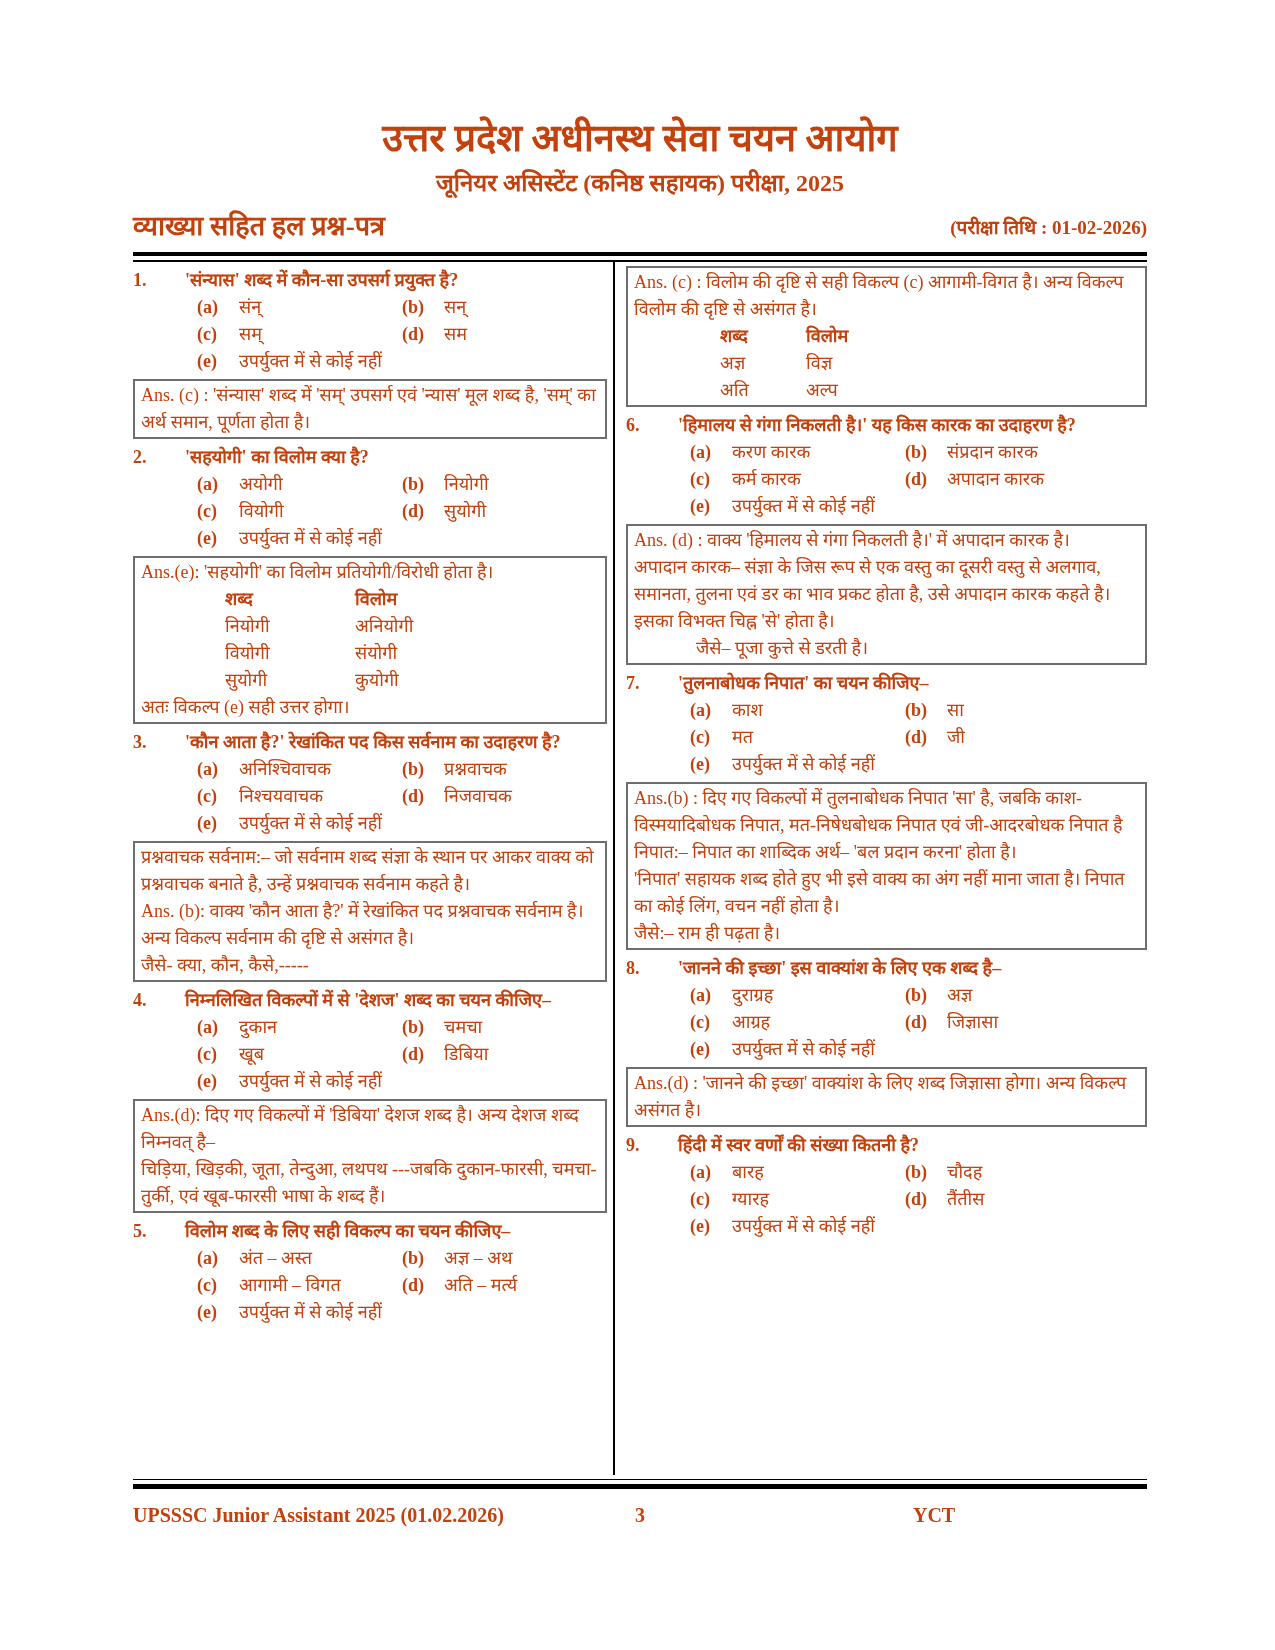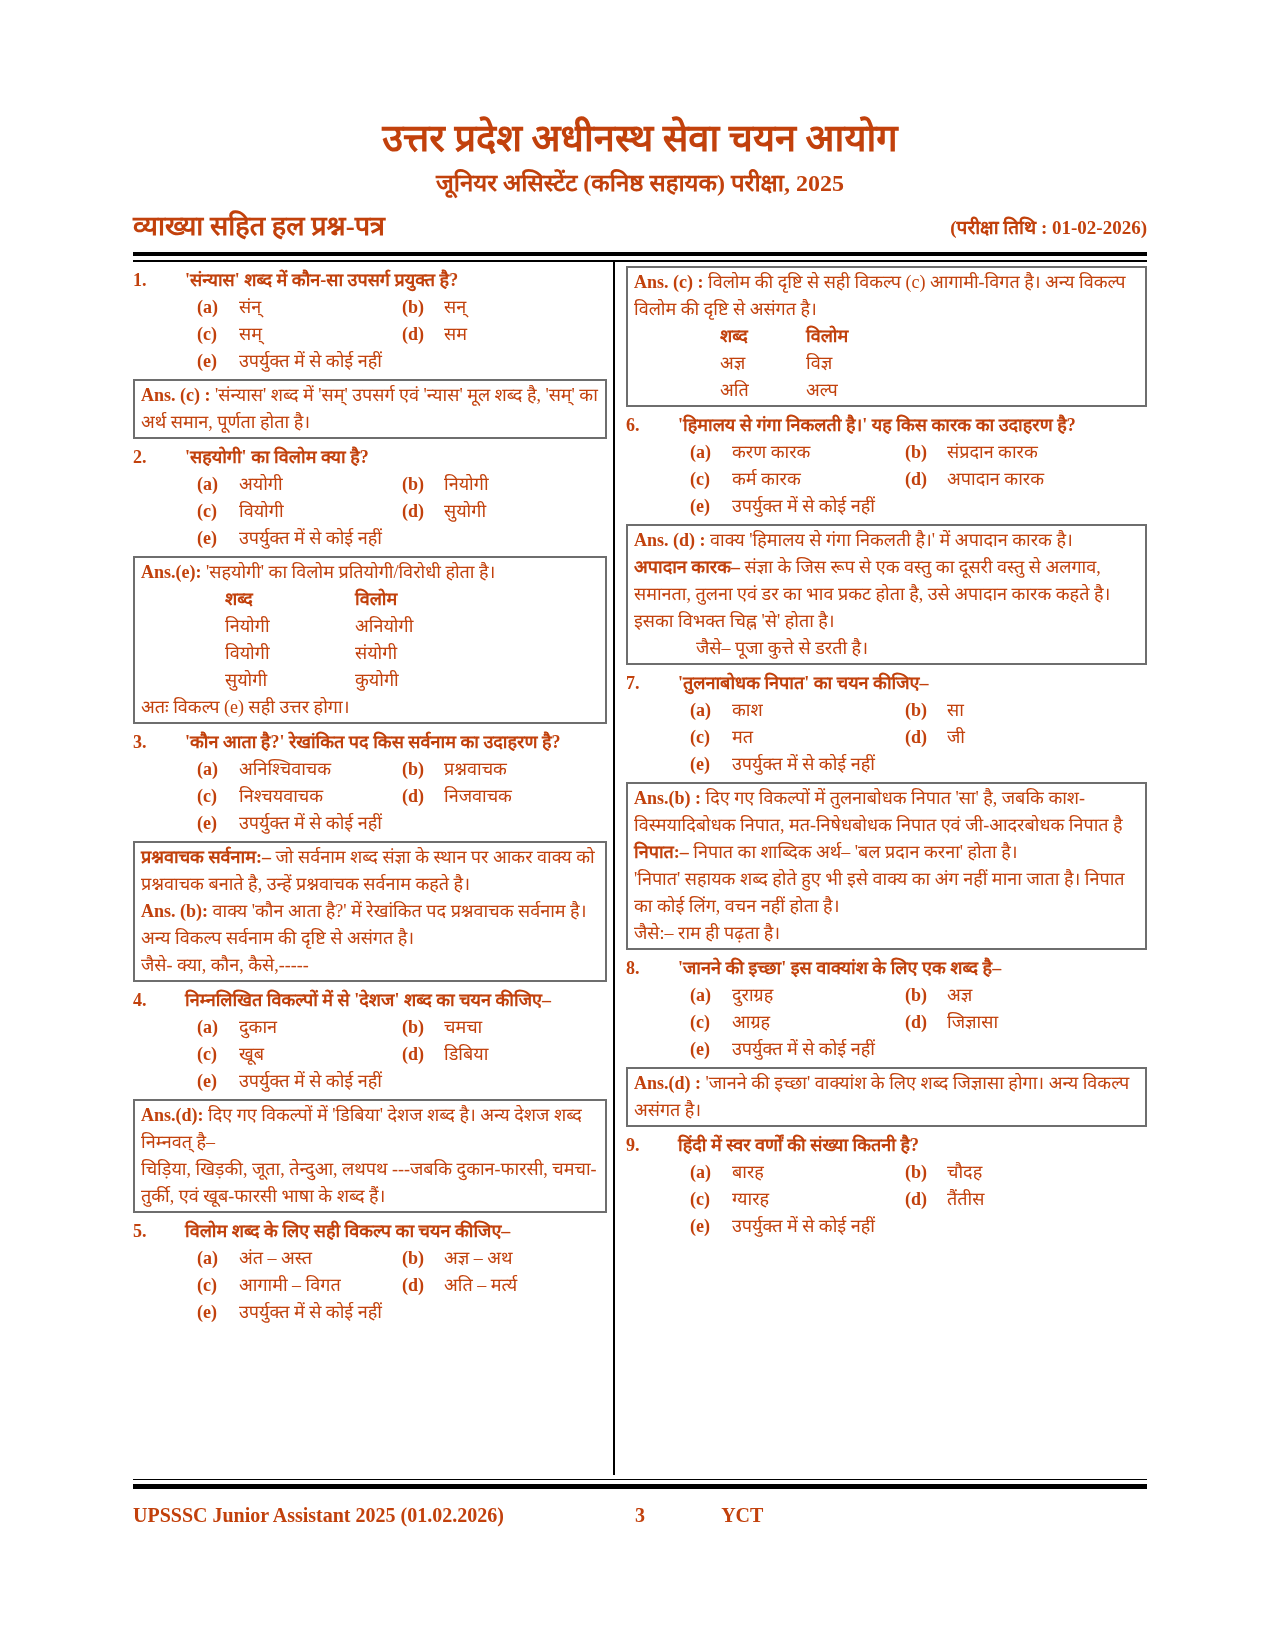--- a/index.html
+++ b/index.html
@@ -21,34 +21,34 @@
   .q-text{flex:1;}
   .opts{padding-left:64px;}
   .opt-row{display:flex;}
   .opt{display:flex;}
   .o1{width:205px;flex:none;}
   .col-right .o1{width:215px;}
   .o2{flex:1;}
   .ol{flex:none;width:42px;font-weight:bold;}
   .ans-box{border:2px solid #6e6e6e;margin:4px 0;padding:1px 6px;}
   .ap{margin:0;}
-  .al,.bl{font-weight:bold;}
+  .al,.bl{font-weight:normal;}
   .u{text-underline-offset:3px;}
   .indent{padding-left:62px;}
   .wtable{padding-left:84px;}
   .col-right .wtable{padding-left:86px;}
   .wt-row{display:flex;}
   .wt-c1{width:130px;flex:none;}
   .col-right .wt-c1{width:86px;}
   .wt-head{font-weight:bold;}
   .f-rule{height:4px;border-top:1px solid #000;border-bottom:5px solid #000;margin-top:4px;}
   .footer{display:flex;font-weight:bold;font-size:20px;padding-top:15px;}
   .f-left{width:42%;}
   .f-page{flex:1;text-align:center;}
-  .f-right{width:42%;text-align:left;}
+  .f-right{width:42%;text-align:center;}
 </style>
 </head>
 <body>
 
 <div class="page">
   <div class="content">
 
     <div class="h-org">उत्तर प्रदेश अधीनस्थ सेवा चयन आयोग</div>
     <div class="h-exam">जूनियर असिस्टेंट (कनिष्ठ सहायक) परीक्षा, 2025</div>
     <div class="h-subrow">

